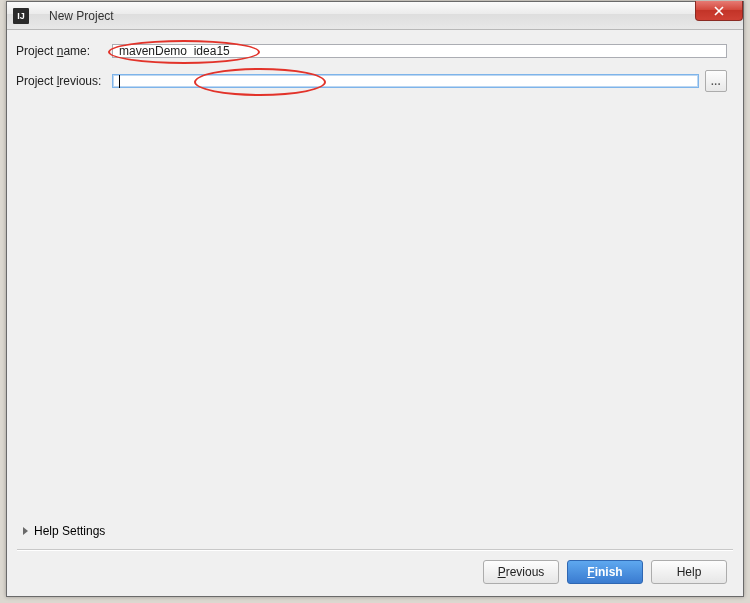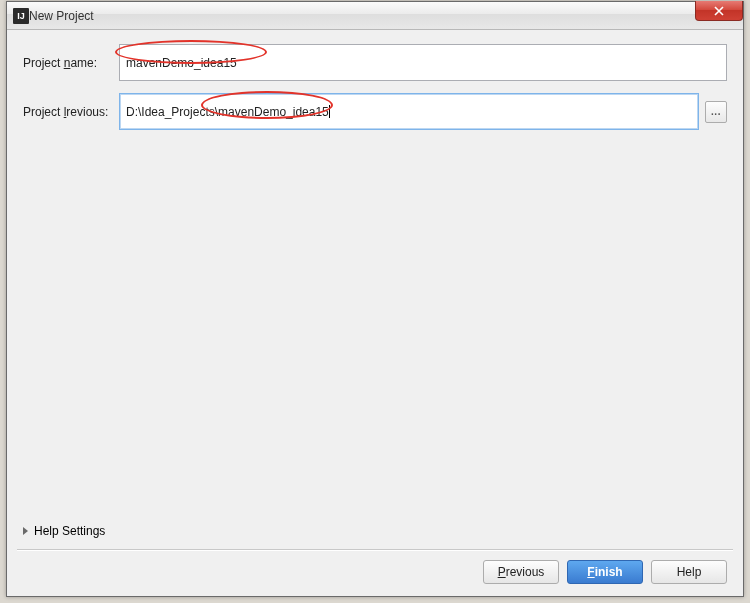--- a/index.html
+++ b/index.html
@@ -32,21 +32,21 @@
   }
   .titlebar .app-icon {
     width: 16px; height: 16px;
     background: #2b2b2b;
     color: #fff;
     font-size: 9px;
     font-weight: bold;
     display: flex;
     align-items: center;
     justify-content: center;
-    margin-right: 0;
+    margin-right: 20px;
     border-radius: 1px;
   }
   .titlebar .title {
     color: #333;
   }
   .titlebar .close-btn {
     position: absolute;
     right: 0; top: -1px;
     width: 48px; height: 20px;
     background: linear-gradient(to bottom, #e67a73 0%, #d44a3e 45%, #c23327 46%, #cf4034 100%);
@@ -54,39 +54,39 @@
     border-top: none;
     border-bottom-left-radius: 4px;
     border-bottom-right-radius: 4px;
     display: flex;
     align-items: center;
     justify-content: center;
   }
   .titlebar .close-btn svg { display:block; }
   .content {
     flex: 1;
-    padding: 14px 16px 10px 16px;
+    padding: 14px 16px 10px 9px;
     display: flex;
     flex-direction: column;
     position: relative;
   }
   .row {
     display: flex;
     align-items: center;
     margin-bottom: 12px;
     position: relative;
   }
   .label {
     width: 96px;
     color: #222;
   }
   .label .mn { text-decoration: underline; }
   .text-input {
     flex: 1;
-    height: 37px;
+    height: 14px;
     border: 1px solid #abadb3;
     background: #fff;
     padding: 2px 6px;
     font-family: inherit;
     font-size: 12px;
     color: #222;
     outline: none;
   }
   .text-input.focused {
     border: 1px solid #7eb4ea;
@@ -196,21 +196,20 @@
       </div>
       <input class="text-input" type="text" value="mavenDemo_idea15" style="">
       <div class="annotation" style="left:92px; top:-4px; width:152px; height:24px;"></div>
     </div>
 
     <div class="row">
       <div class="label">
         <span>Project </span><span class="mn">l</span><span>revious:</span>
       </div>
       <div class="text-input focused" style="display:flex;align-items:center;">
-        <span>D:\Idea_Projects\mavenDemo_idea15</span>
           <span class="caret-bar"></span>
       </div>
       <div class="browse-btn">
         <span>...</span>
       </div>
       <div class="annotation" style="left:178px; top:-2px; width:132px; height:28px;"></div>
     </div>
 
     <div class="more-settings">
       <div class="tri"></div>

